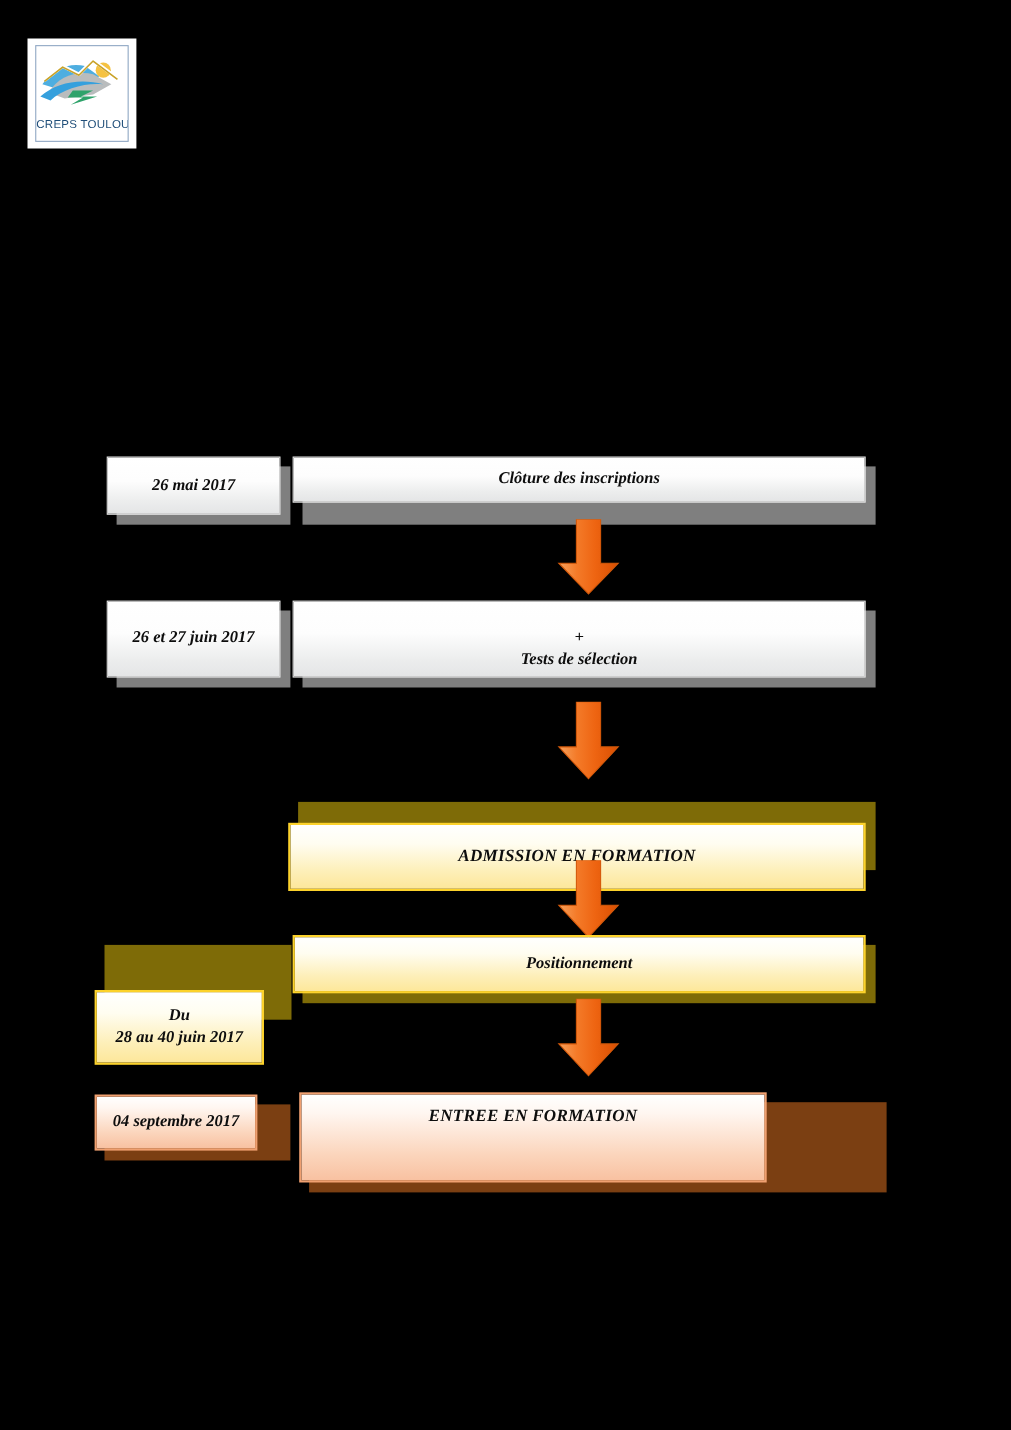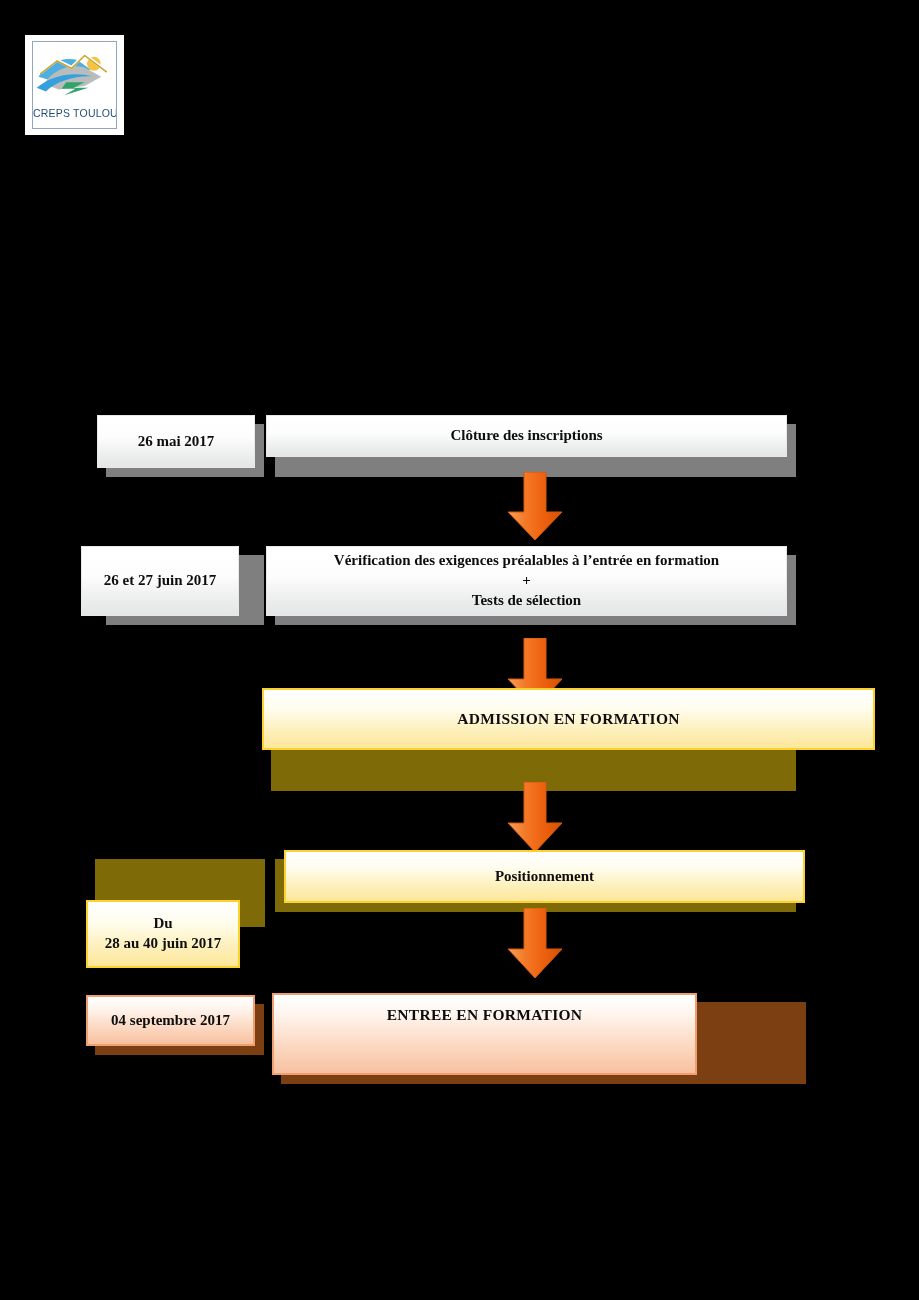--- a/index.html
+++ b/index.html
@@ -57,21 +57,21 @@
     position: absolute;
     box-sizing: border-box;
     display: flex;
     align-items: center;
     justify-content: center;
     text-align: center;
     color: #0d0d0d;
     font-weight: bold;
     line-height: 1.32;
   }
-  .box .txt { padding: 0 8px; width: 100%; }
+  .box .txt { padding: 0 8px; width: 100%; font-style: italic; }
 
   
   .shadow {
     position: absolute;
   }
 
   
   .style-grey {
     background: linear-gradient(to bottom, #ffffff 0%, #fdfdfd 42%, #eceded 78%, #e4e5e6 100%);
     border: 1px solid #e8e8e8;
@@ -140,49 +140,49 @@
         <stop offset="30%" stop-color="#f47b29"></stop>
         <stop offset="62%" stop-color="#ee6411"></stop>
         <stop offset="100%" stop-color="#d94f02"></stop>
       </linearGradient>
     </defs>
     <polygon points="18,0 40,0 40,40 56,40 29,68 2,40 18,40" fill="url(#ag1)" stroke="#d4590a" stroke-width="1"></polygon>
   </svg>
 </div>
 
 <div class="shadow shadow-grey" style="left:106px; top:555px; width:158px; height:70px;"></div>
-<div class="box style-grey t-date" style="left:81px; top:546px; width:158px; height:70px;">
+<div class="box style-grey t-date" style="left:97px; top:546px; width:158px; height:70px;">
   <span class="txt">26 et 27 juin 2017</span>
 </div>
 
 <div class="shadow shadow-grey" style="left:275px; top:555px; width:521px; height:70px;"></div>
 <div class="box style-grey t-body" style="left:266px; top:546px; width:521px; height:70px;">
   <span class="txt">
-    <span>Vérification des exigences préalables à l’entrée en formation</span><br>
+    <br>
     <span>+</span><br>
     <span>Tests de sélection</span>
   </span>
 </div>
 
 <div class="arrow" style="left:506px; top:638px; width:58px; height:72px;">
   <svg viewBox="0 0 58 72" preserveAspectRatio="none">
     <defs>
       <linearGradient id="ag2" x1="0" y1="0" x2="1" y2="0">
         <stop offset="0%" stop-color="#f6a15c"></stop>
         <stop offset="30%" stop-color="#f47b29"></stop>
         <stop offset="62%" stop-color="#ee6411"></stop>
         <stop offset="100%" stop-color="#d94f02"></stop>
       </linearGradient>
     </defs>
     <polygon points="18,0 40,0 40,41 56,41 29,70 2,41 18,41" fill="url(#ag2)" stroke="#d4590a" stroke-width="1"></polygon>
   </svg>
 </div>
 
 <div class="shadow shadow-yellow" style="left:271px; top:729px; width:525px; height:62px;"></div>
-<div class="box style-yellow t-caps" style="left:262px; top:688px; width:613px; height:62px;">
+<div class="box style-yellow t-caps" style="left:262px; top:748px; width:525px; height:62px;">
   <span class="txt">ADMISSION EN FORMATION</span>
 </div>
 
 <div class="arrow" style="left:506px; top:782px; width:58px; height:72px;">
   <svg viewBox="0 0 58 72" preserveAspectRatio="none">
     <defs>
       <linearGradient id="ag3" x1="0" y1="0" x2="1" y2="0">
         <stop offset="0%" stop-color="#f6a15c"></stop>
         <stop offset="30%" stop-color="#f47b29"></stop>
         <stop offset="62%" stop-color="#ee6411"></stop>
@@ -195,39 +195,39 @@
 
 <div class="shadow shadow-yellow" style="left:95px; top:859px; width:170px; height:68px;"></div>
 <div class="box style-yellow t-date" style="left:86px; top:900px; width:154px; height:68px;justify-content:flex-end;">
   <span class="txt">
     <span>Du</span><br>
     <span>28 au 40 juin 2017</span>
   </span>
 </div>
 
 <div class="shadow shadow-yellow" style="left:275px; top:859px; width:521px; height:53px;"></div>
-<div class="box style-yellow t-body" style="left:284px; top:850px; width:521px; height:53px;">
+<div class="box style-yellow t-body" style="left:266px; top:850px; width:521px; height:53px;">
   <span class="txt">Positionnement</span>
 </div>
 
 <div class="arrow" style="left:506px; top:908px; width:58px; height:72px;">
   <svg viewBox="0 0 58 72" preserveAspectRatio="none">
     <defs>
       <linearGradient id="ag4" x1="0" y1="0" x2="1" y2="0">
         <stop offset="0%" stop-color="#f6a15c"></stop>
         <stop offset="30%" stop-color="#f47b29"></stop>
         <stop offset="62%" stop-color="#ee6411"></stop>
         <stop offset="100%" stop-color="#d94f02"></stop>
       </linearGradient>
     </defs>
     <polygon points="18,0 40,0 40,41 56,41 29,70 2,41 18,41" fill="url(#ag4)" stroke="#d4590a" stroke-width="1"></polygon>
   </svg>
 </div>
 
 <div class="shadow shadow-orange" style="left:95px; top:1004px; width:169px; height:51px;"></div>
-<div class="box style-orange t-date" style="left:86px; top:995px; width:169px; height:51px;">
+<div class="box style-orange t-date" style="left:86px; top:995px; width:148px; height:51px;">
   <span class="txt">04 septembre 2017</span>
 </div>
 
 <div class="shadow shadow-orange" style="left:281px; top:1002px; width:525px; height:82px;"></div>
 <div class="box style-orange t-caps" style="left:272px; top:993px; width:425px; height:82px; align-items:flex-start;">
   <span class="txt" style="margin-top:10px;">ENTREE EN FORMATION</span>
 </div>
 
 </body></html>

